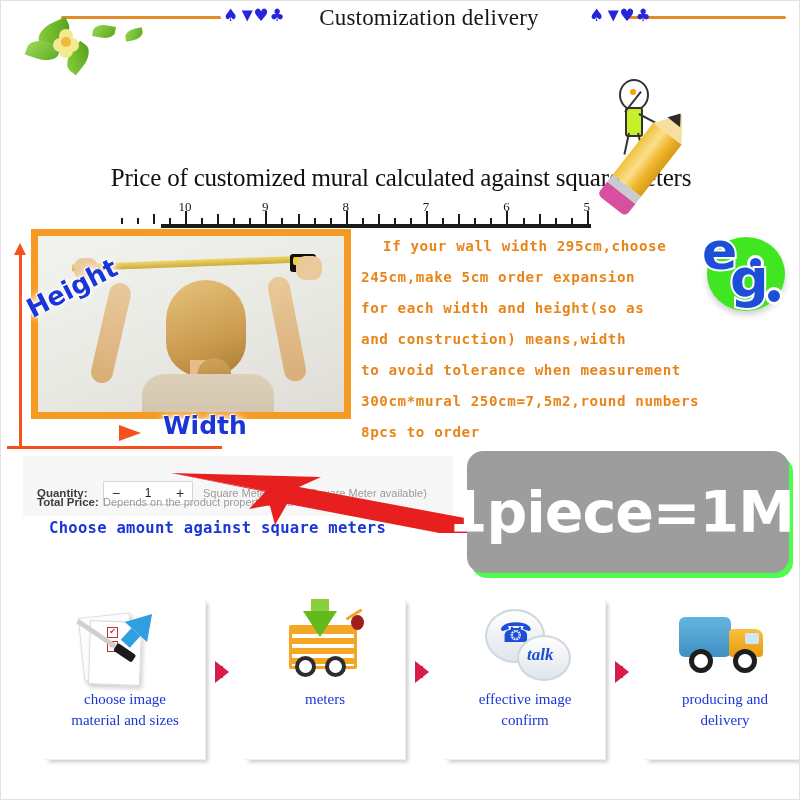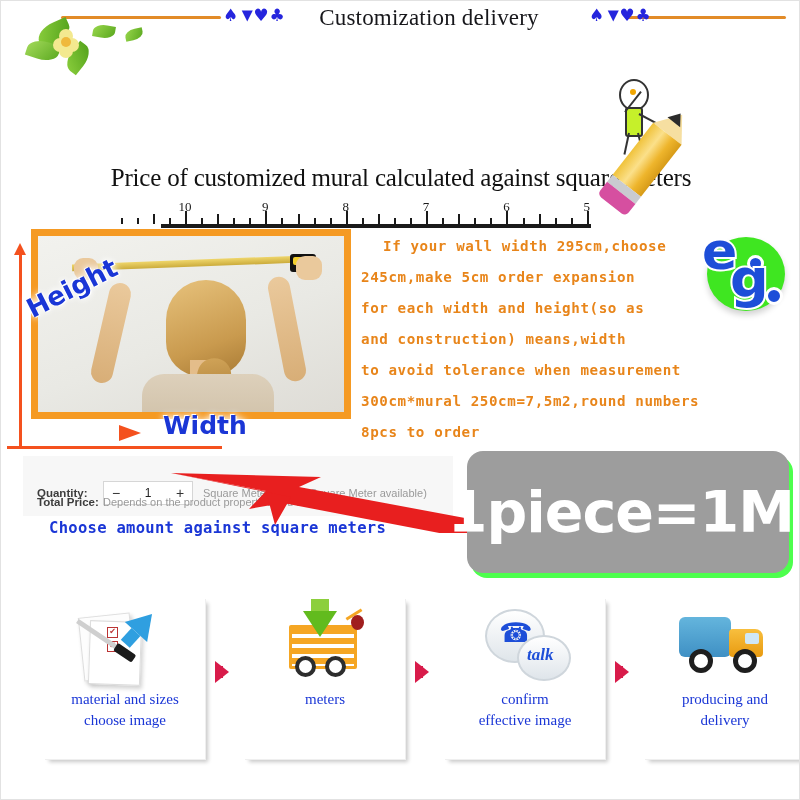--- a/index.html
+++ b/index.html
@@ -423,22 +423,22 @@
     <div class="step" style="left:30px;">
       <div class="art">
         <div class="art-doc"></div>
         <div class="art-doc2"></div>
         <div class="art-chk" style="left:62px;top:22px;">✔</div>
         <div class="art-chk" style="left:62px;top:36px;">✔</div>
         <div class="art-pen"></div>
         <div class="art-bluearrow"></div>
       </div>
       <div class="cap">
+          <span style="display:block">choose image</span>
           <span style="display:block">material and sizes</span>
-          <span style="display:block">choose image</span>
         </div>
     </div>
     <div class="chev" style="left:200px;"></div>
 
     <div class="step" style="left:230px;">
       <div class="art">
         <div class="cart">
           <div class="cart-body"></div>
           <div class="cart-hdl"></div>
           <div class="cart-dot"></div>
@@ -455,22 +455,22 @@
     <div class="chev" style="left:400px;"></div>
 
     <div class="step" style="left:430px;">
       <div class="art">
         <div class="bub" style="left:40px;top:4px;width:56px;height:50px;"></div>
         <div class="phone" style="left:54px;top:12px;">☎</div>
         <div class="bub" style="left:72px;top:30px;width:50px;height:42px;"></div>
         <div class="talk" style="left:82px;top:40px;">talk</div>
       </div>
       <div class="cap">
+          <span style="display:block">effective image</span>
           <span style="display:block">confirm</span>
-          <span style="display:block">effective image</span>
         </div>
     </div>
     <div class="chev" style="left:600px;"></div>
 
     <div class="step" style="left:630px;">
       <div class="art">
         <div class="truck-b"></div>
         <div class="truck-c"></div>
         <div class="truck-win"></div>
         <div class="truck-w" style="left:44px;"></div>

